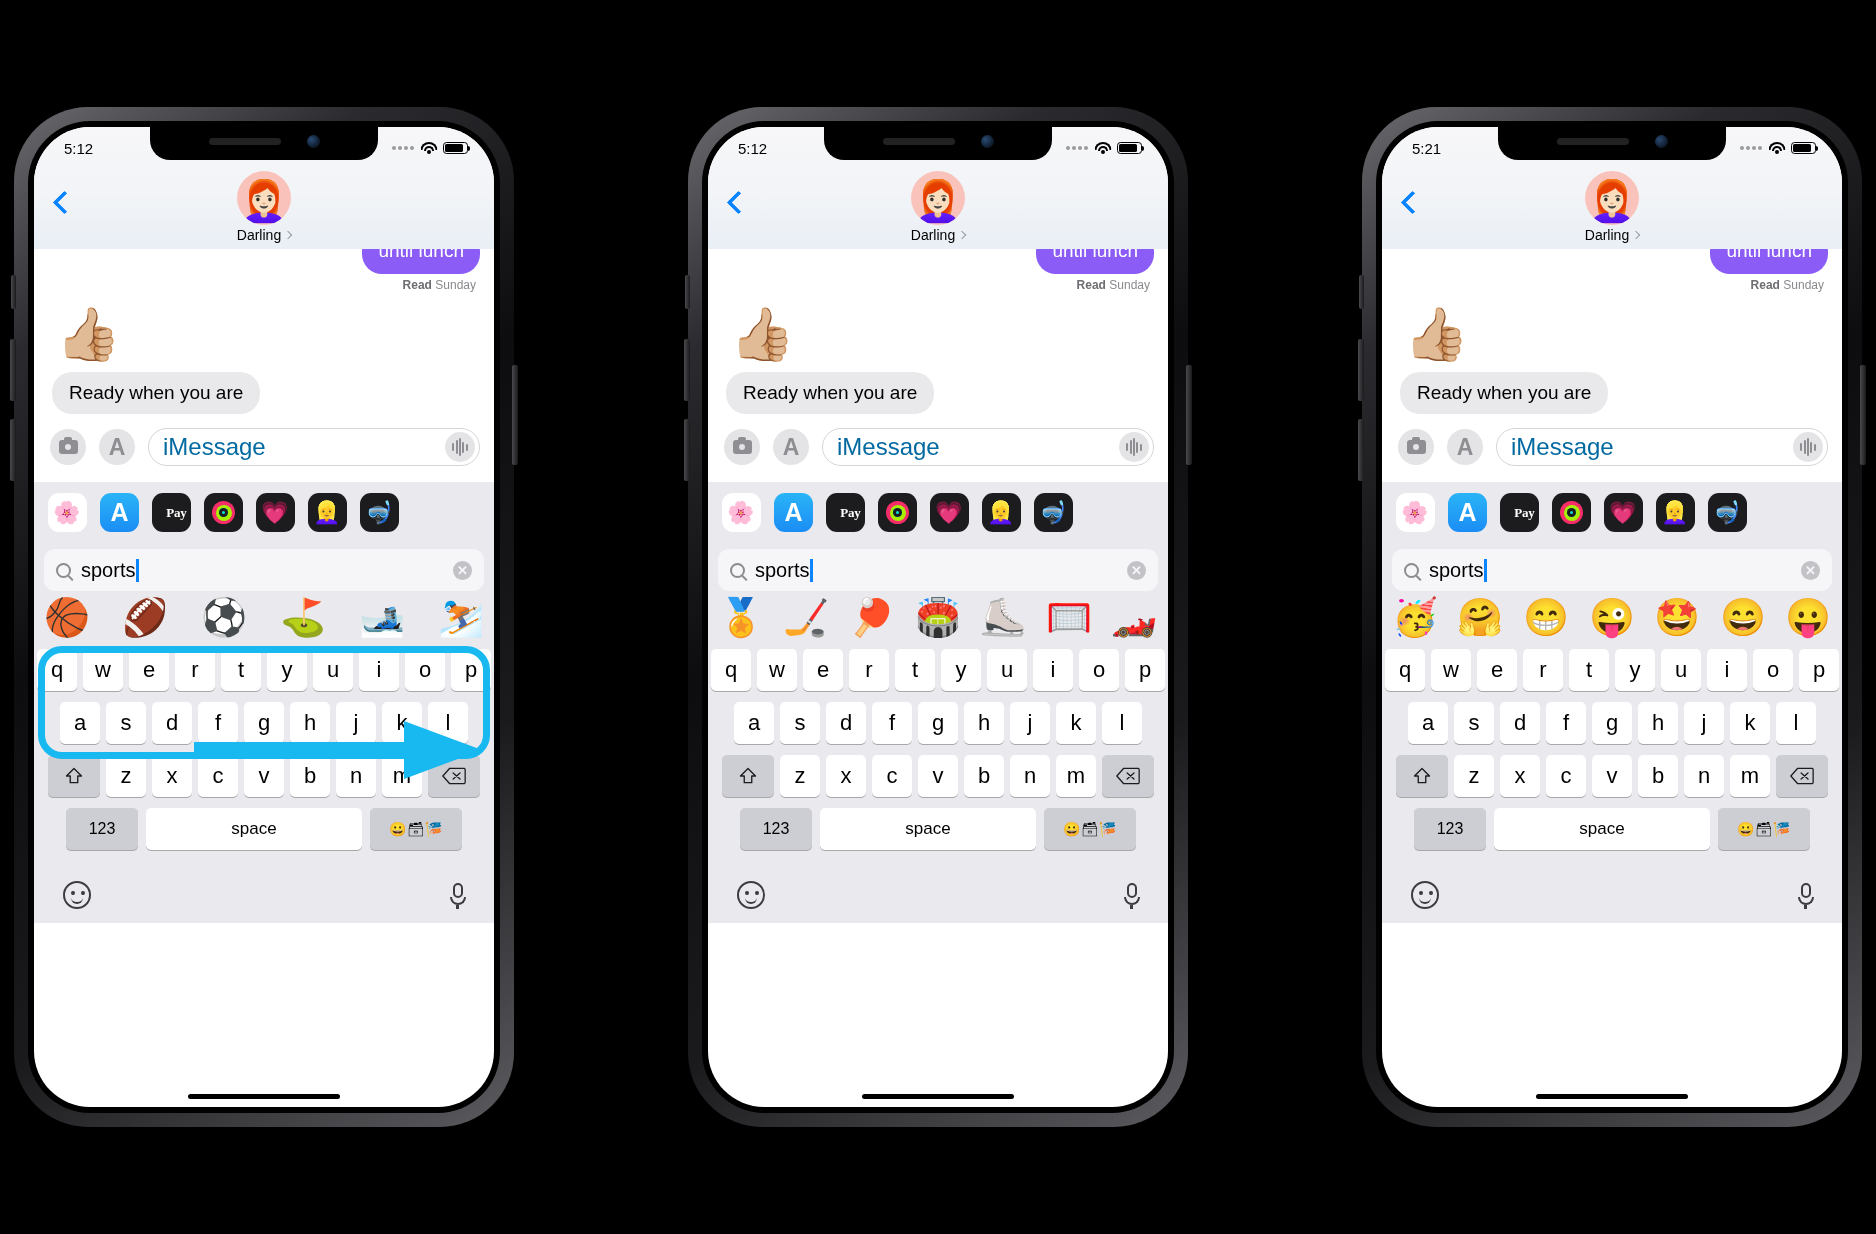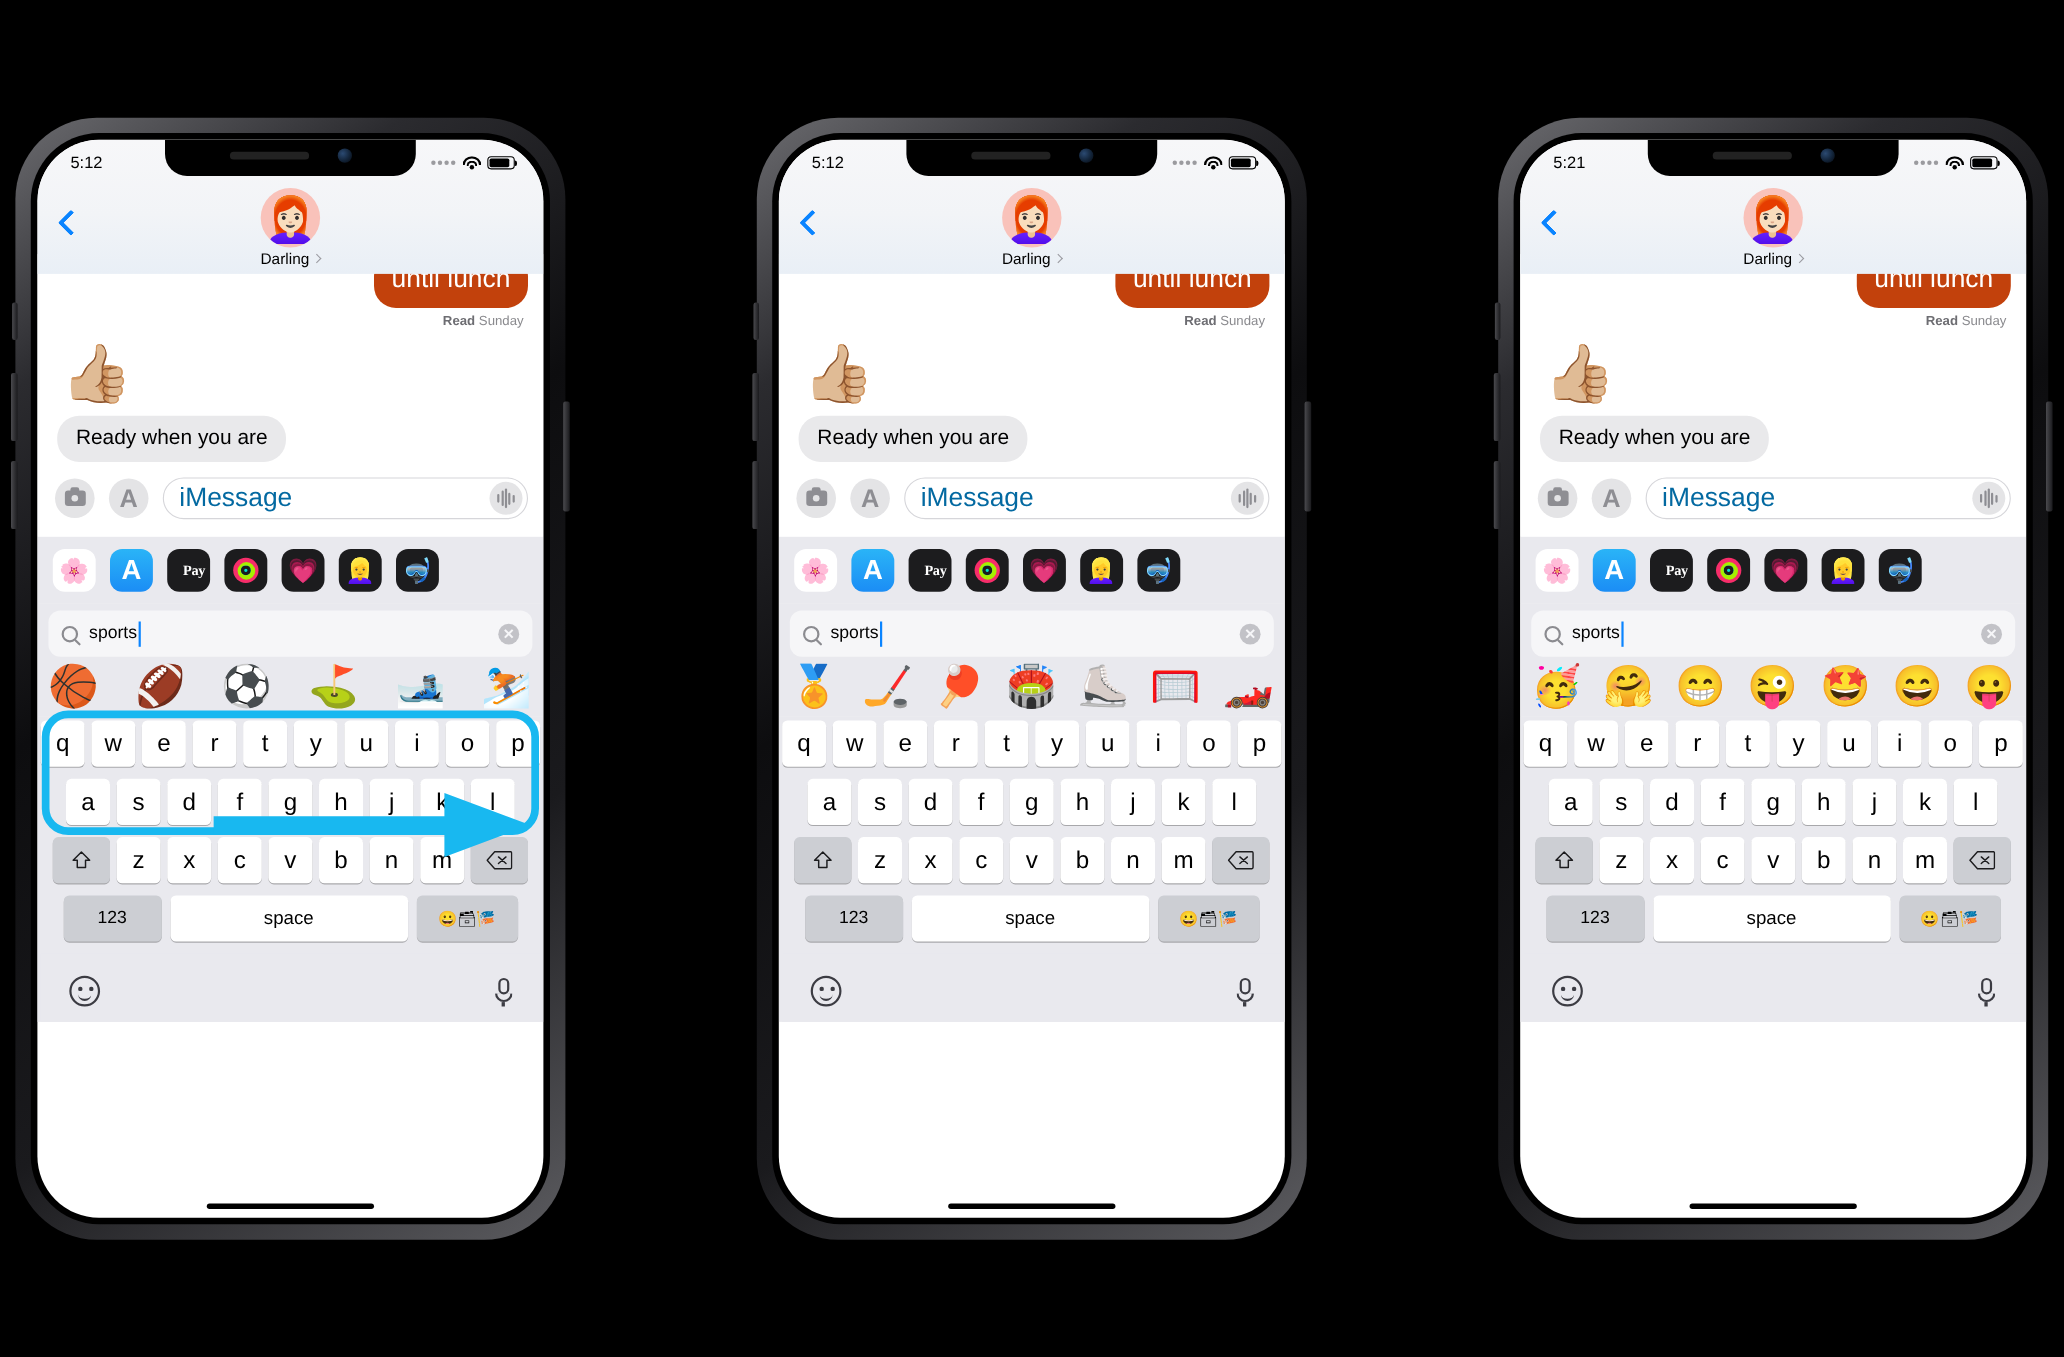--- a/index.html
+++ b/index.html
@@ -112,21 +112,21 @@
   }
   .name-chevron {
     width: 6px; height: 6px; border-top: 1.6px solid #9a9aa0; border-right: 1.6px solid #9a9aa0;
     transform: rotate(45deg); display:inline-block;
   }
 
   
   .convo { position: relative; background: #fff; padding: 0 14px; }
   .bubble-out-clip { display:flex; justify-content:flex-end; margin-top:-18px; }
   .bubble-out {
-    background: #c2410c; color: #fff; font-size: 24px;
+    background: #8b5cf6; color: #fff; font-size: 19px;
     border-radius: 20px; padding: 9px 16px 12px;
     max-width: 330px;
   }
   .read-line { text-align: right; font-size: 12px; color: #8a8a8e; margin-top: 4px; padding-right: 4px;}
   .read-line b { color:#6d6d72; }
   .thumb { font-size: 52px; line-height:1; margin: 16px 0 6px 8px; }
   .bubble-in {
     display:inline-block; background:#e9e9eb; color:#000; font-size:19px;
     border-radius: 20px; padding: 10px 17px; margin: 6px 0 0 4px;
   }
@@ -184,21 +184,21 @@
   .emojipanel { background:#e9e9ee; padding: 6px 10px 0; }
   .searchfield {
     height: 42px; background:#f6f6f8; border-radius: 11px;
     display:flex; align-items:center; gap:10px; padding: 0 12px;
   }
   .search-glyph {
     width:15px;height:15px;border:2px solid #8b8b90;border-radius:50%;position:relative;flex:0 0 auto;
   }
   .search-glyph::after{content:'';position:absolute;right:-5px;bottom:-3px;width:7px;height:2px;
     background:#8b8b90;transform:rotate(45deg);border-radius:1px;}
-  .searchtext { font-size:16px; color:#000; display:flex; align-items:center; }
+  .searchtext { font-size:20px; color:#000; display:flex; align-items:center; }
   .caret { display:inline-block; width:2.5px; height:23px; background:#0a84ff; margin-left:1px; }
   .clear-btn {
     margin-left:auto; width:19px;height:19px;border-radius:50%;background:#c2c2c7;
     display:flex;align-items:center;justify-content:center;color:#f6f6f8;
     font-size:13px; line-height:1; font-weight:600; flex:0 0 auto;
   }
   .emojirow {
     display:flex; align-items:center; gap:0; padding: 8px 0 9px;
     justify-content: space-between;
   }
@@ -217,21 +217,21 @@
   .key {
     background:#fff; border-radius:5px; height:42px; width:40px;
     display:flex;align-items:center;justify-content:center;
     font-size:22px; color:#000; box-shadow: 0 1px 0 rgba(0,0,0,.28);
   }
   .krow.r2 { padding: 0 20px; }
   .key-wide { width:52px; background:#ccced3; box-shadow:0 1px 0 rgba(0,0,0,.28); }
   .shift-svg { width:20px;height:20px; }
   .del-svg { width:24px; height:18px; }
   .krow.r4 { gap:8px; }
-  .key-123 { width:89px; background:#ccced3; font-size:16px; }
+  .key-123 { width:72px; background:#ccced3; font-size:16px; }
   .key-space { flex:1; max-width:216px; background:#fff; font-size:17px; }
   .key-emoji-switch { width:92px; background:#ccced3; font-size:14px; display:flex; gap:2px; }
   .kb-bottom {
     display:flex; align-items:center; justify-content:space-between;
     padding: 6px 26px 0; background:#e9e9ee; height: 62px;
   }
   .smiley {
     width:28px;height:28px;border-radius:50%;border:2px solid #3c3c43;position:relative;
   }
   .smiley::before{content:'';position:absolute;left:6px;top:8px;width:3.5px;height:4px;border-radius:50%;background:#3c3c43;

